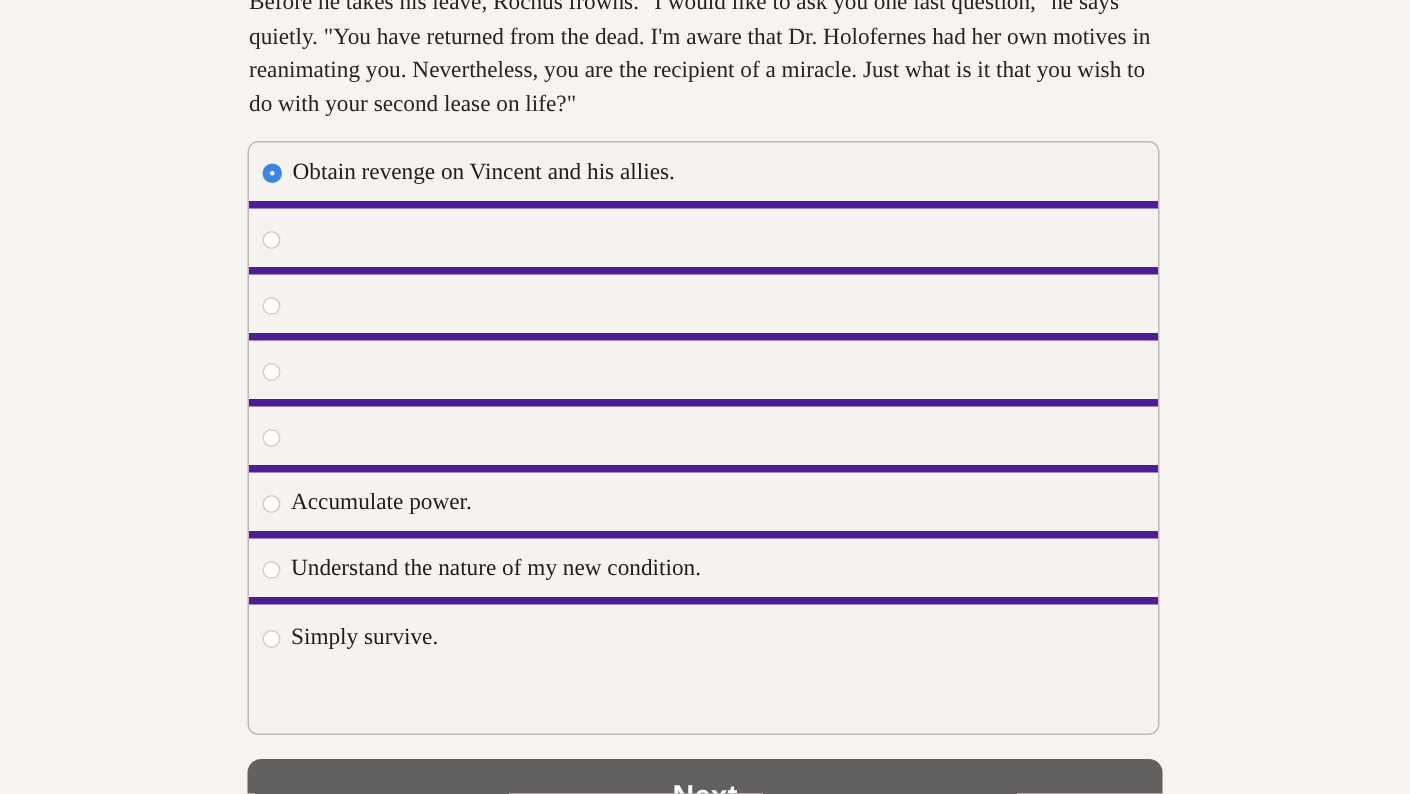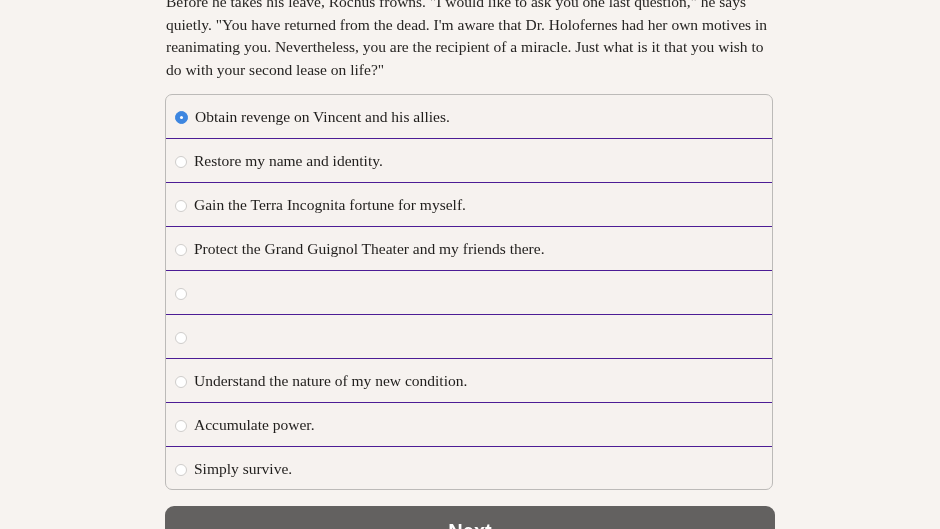--- a/index.html
+++ b/index.html
@@ -33,21 +33,21 @@
       height: 396px;
       border: 1px solid #bcbab8;
       border-radius: 7px;
       background: #f6f2ef;
       box-sizing: border-box;
       overflow: hidden;
     }
     .choice {
       height: 44px;
       box-sizing: border-box;
-      border-bottom: 1px solid #4c1d95;
+      border-bottom: 5px solid #4c1d95;
       display: flex;
       align-items: center;
       padding-left: 9px;
       cursor: pointer;
     }
     .choice:last-child {
       border-bottom: none;
       align-items: center;
     }
     .radio {
@@ -105,43 +105,37 @@
 
 <p class="story">Before he takes his leave, Rochus frowns. "I would like to ask you one last question," he says quietly. "You have returned from the dead. I'm aware that Dr. Holofernes had her own motives in reanimating you. Nevertheless, you are the recipient of a miracle. Just what is it that you wish to do with your second lease on life?"</p>
 
 <div class="choices">
   <div class="choice">
     <span class="radio checked"></span>
     <span class="choice-label">Obtain revenge on Vincent and his allies.</span>
   </div>
   <div class="choice">
     <span class="radio"></span>
-    <span class="choice-label">Restore my name and identity.</span>
-  </div>
-  <div class="choice">
-    <span class="radio"></span>
-    <span class="choice-label">Gain the Terra Incognita fortune for myself.</span>
-  </div>
-  <div class="choice">
-    <span class="radio"></span>
-    <span class="choice-label">Protect the Grand Guignol Theater and my friends there.</span>
   </div>
   <div class="choice">
     <span class="radio"></span>
   </div>
   <div class="choice">
     <span class="radio"></span>
   </div>
   <div class="choice">
     <span class="radio"></span>
-    <span class="choice-label">Understand the nature of my new condition.</span>
   </div>
   <div class="choice">
     <span class="radio"></span>
     <span class="choice-label">Accumulate power.</span>
+  </div>
+  <div class="choice">
+    <span class="radio"></span>
+    <span class="choice-label">Understand the nature of my new condition.</span>
   </div>
   <div class="choice">
     <span class="radio"></span>
     <span class="choice-label">Simply survive.</span>
   </div>
 </div>
 
 <button class="next-button">Next</button>
 
 </body></html>

